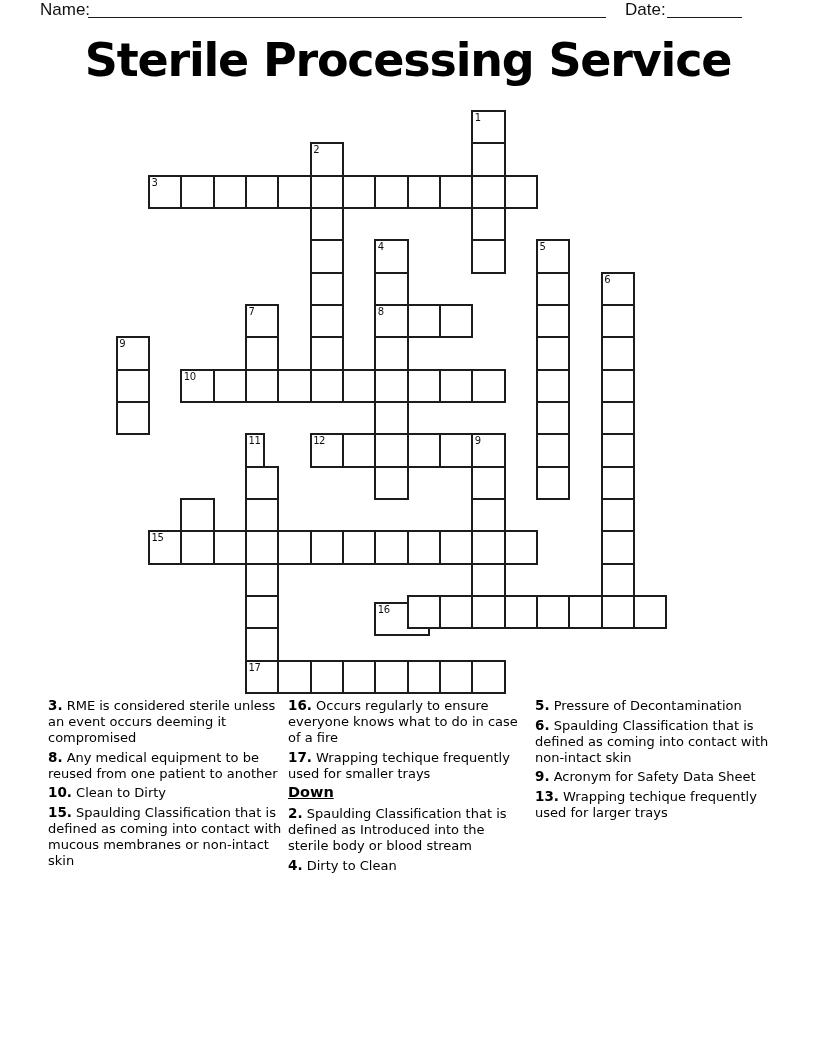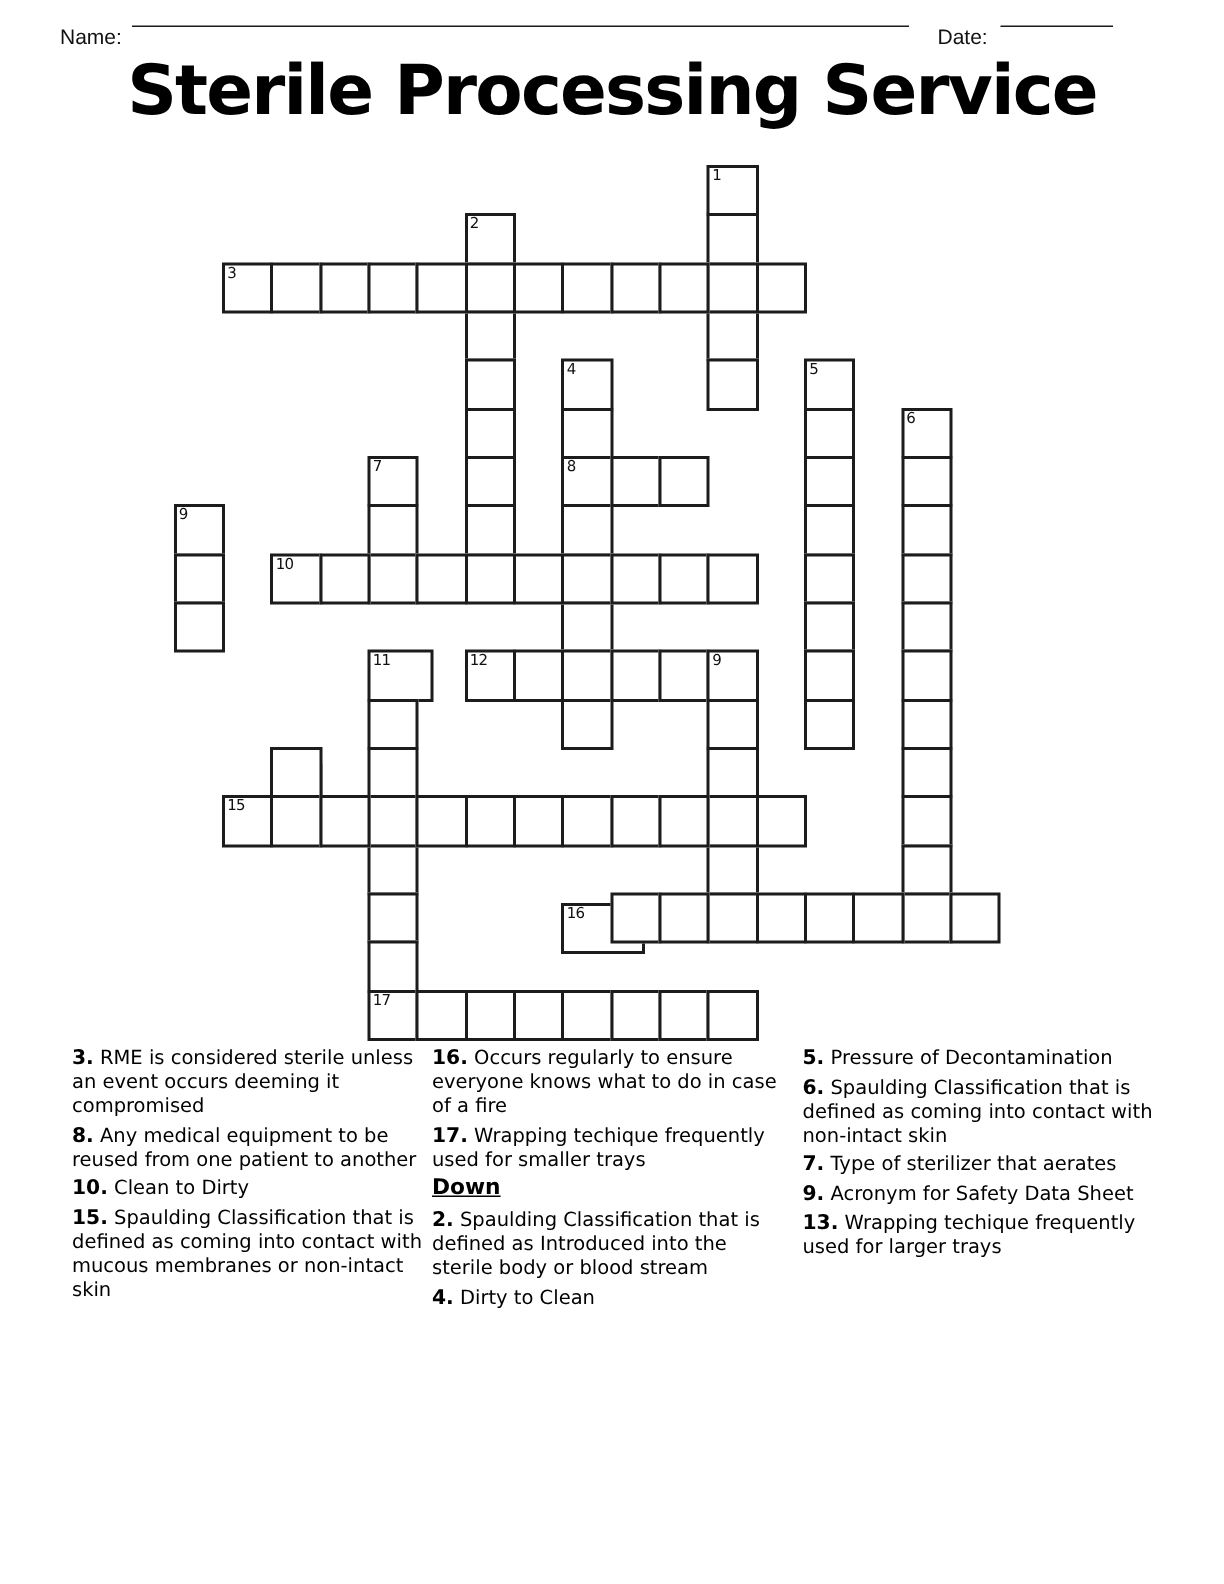--- a/index.html
+++ b/index.html
@@ -2,22 +2,22 @@
 <html><head>
 <meta charset="utf-8">
 <style>
   html,body{margin:0;padding:0}
   body{
     width:816px;height:1056px;background:#ffffff;color:#000;
     font-family:"DejaVu Sans",sans-serif;position:relative;overflow:hidden;
   }
   
   .hdr-label{
-    position:absolute;top:16px;font-family:"Liberation Sans",sans-serif;
-    font-size:14px;color:#111;
+    position:absolute;top:0px;font-family:"Liberation Sans",sans-serif;
+    font-size:17px;color:#111;
   }
   #name-label{left:40px}
   #date-label{left:625px}
   .blank-line{position:absolute;height:1.4px;background:#1a1a1a}
   #name-line{left:88px;top:17px;width:518px}
   #date-line{left:667px;top:17px;width:75px}
   
   #title{
     position:absolute;top:33px;left:0;width:816px;margin:0;
     text-align:center;font-size:46px;font-weight:600;letter-spacing:-1.2px;
@@ -135,21 +135,21 @@
     <div class="cell" style="left: 115.7px; top: 400.97px; height: 34.33px; width: 34.33px;"></div>
     <div class="cell" style="left: 180.36px; top: 368.64px; height: 34.33px; width: 34.33px;">
       <span class="num">10</span>
     </div>
     <div class="cell" style="left: 212.69px; top: 368.64px; height: 34.33px; width: 34.33px;"></div>
     <div class="cell" style="left: 277.35px; top: 368.64px; height: 34.33px; width: 34.33px;"></div>
     <div class="cell" style="left: 342.01px; top: 368.64px; height: 34.33px; width: 34.33px;"></div>
     <div class="cell" style="left: 406.67px; top: 368.64px; height: 34.33px; width: 34.33px;"></div>
     <div class="cell" style="left: 439px; top: 368.64px; height: 34.33px; width: 34.33px;"></div>
     <div class="cell" style="left: 471.33px; top: 368.64px; height: 34.33px; width: 34.33px;"></div>
-    <div class="cell" style="left: 245.02px; top: 433.3px; height: 34.33px; width: 44px;">
+    <div class="cell" style="left: 245.02px; top: 433.3px; height: 34.33px; width: 20px;">
       <span class="num">11</span>
     </div>
     <div class="cell" style="left: 245.02px; top: 465.63px; height: 34.33px; width: 34.33px;"></div>
     <div class="cell" style="left: 245.02px; top: 497.96px; height: 34.33px; width: 34.33px;"></div>
     <div class="cell" style="left: 245.02px; top: 530.29px; height: 34.33px; width: 34.33px;"></div>
     <div class="cell" style="left: 245.02px; top: 562.62px; height: 34.33px; width: 34.33px;"></div>
     <div class="cell" style="left: 245.02px; top: 594.95px; height: 34.33px; width: 34.33px;"></div>
     <div class="cell" style="left: 245.02px; top: 627.28px; height: 34.33px; width: 34.33px;"></div>
     <div class="cell" style="left: 245.02px; top: 659.61px; height: 34.33px; width: 34.33px;">
       <span class="num">17</span>
@@ -212,17 +212,16 @@
     <div class="clue-col c1">
       <p class="clue"><b>16.</b> Occurs regularly to ensure everyone knows what to do in case of a fire</p>
       <p class="clue"><b>17.</b> Wrapping techique frequently used for smaller trays</p>
       <p class="clue-heading">Down</p>
       <p class="clue"><b>2.</b> Spaulding Classification that is defined as Introduced into the sterile body or blood stream</p>
       <p class="clue"><b>4.</b> Dirty to Clean</p>
     </div>
     <div class="clue-col c2">
       <p class="clue"><b>5.</b> Pressure of Decontamination</p>
       <p class="clue"><b>6.</b> Spaulding Classification that is defined as coming into contact with non-intact skin</p>
-      <p class="clue"><b>7.</b> Type of sterilizer that aerates</p>
       <p class="clue"><b>9.</b> Acronym for Safety Data Sheet</p>
       <p class="clue"><b>13.</b> Wrapping techique frequently used for larger trays</p>
     </div>
   </div>
 
 </body></html>

